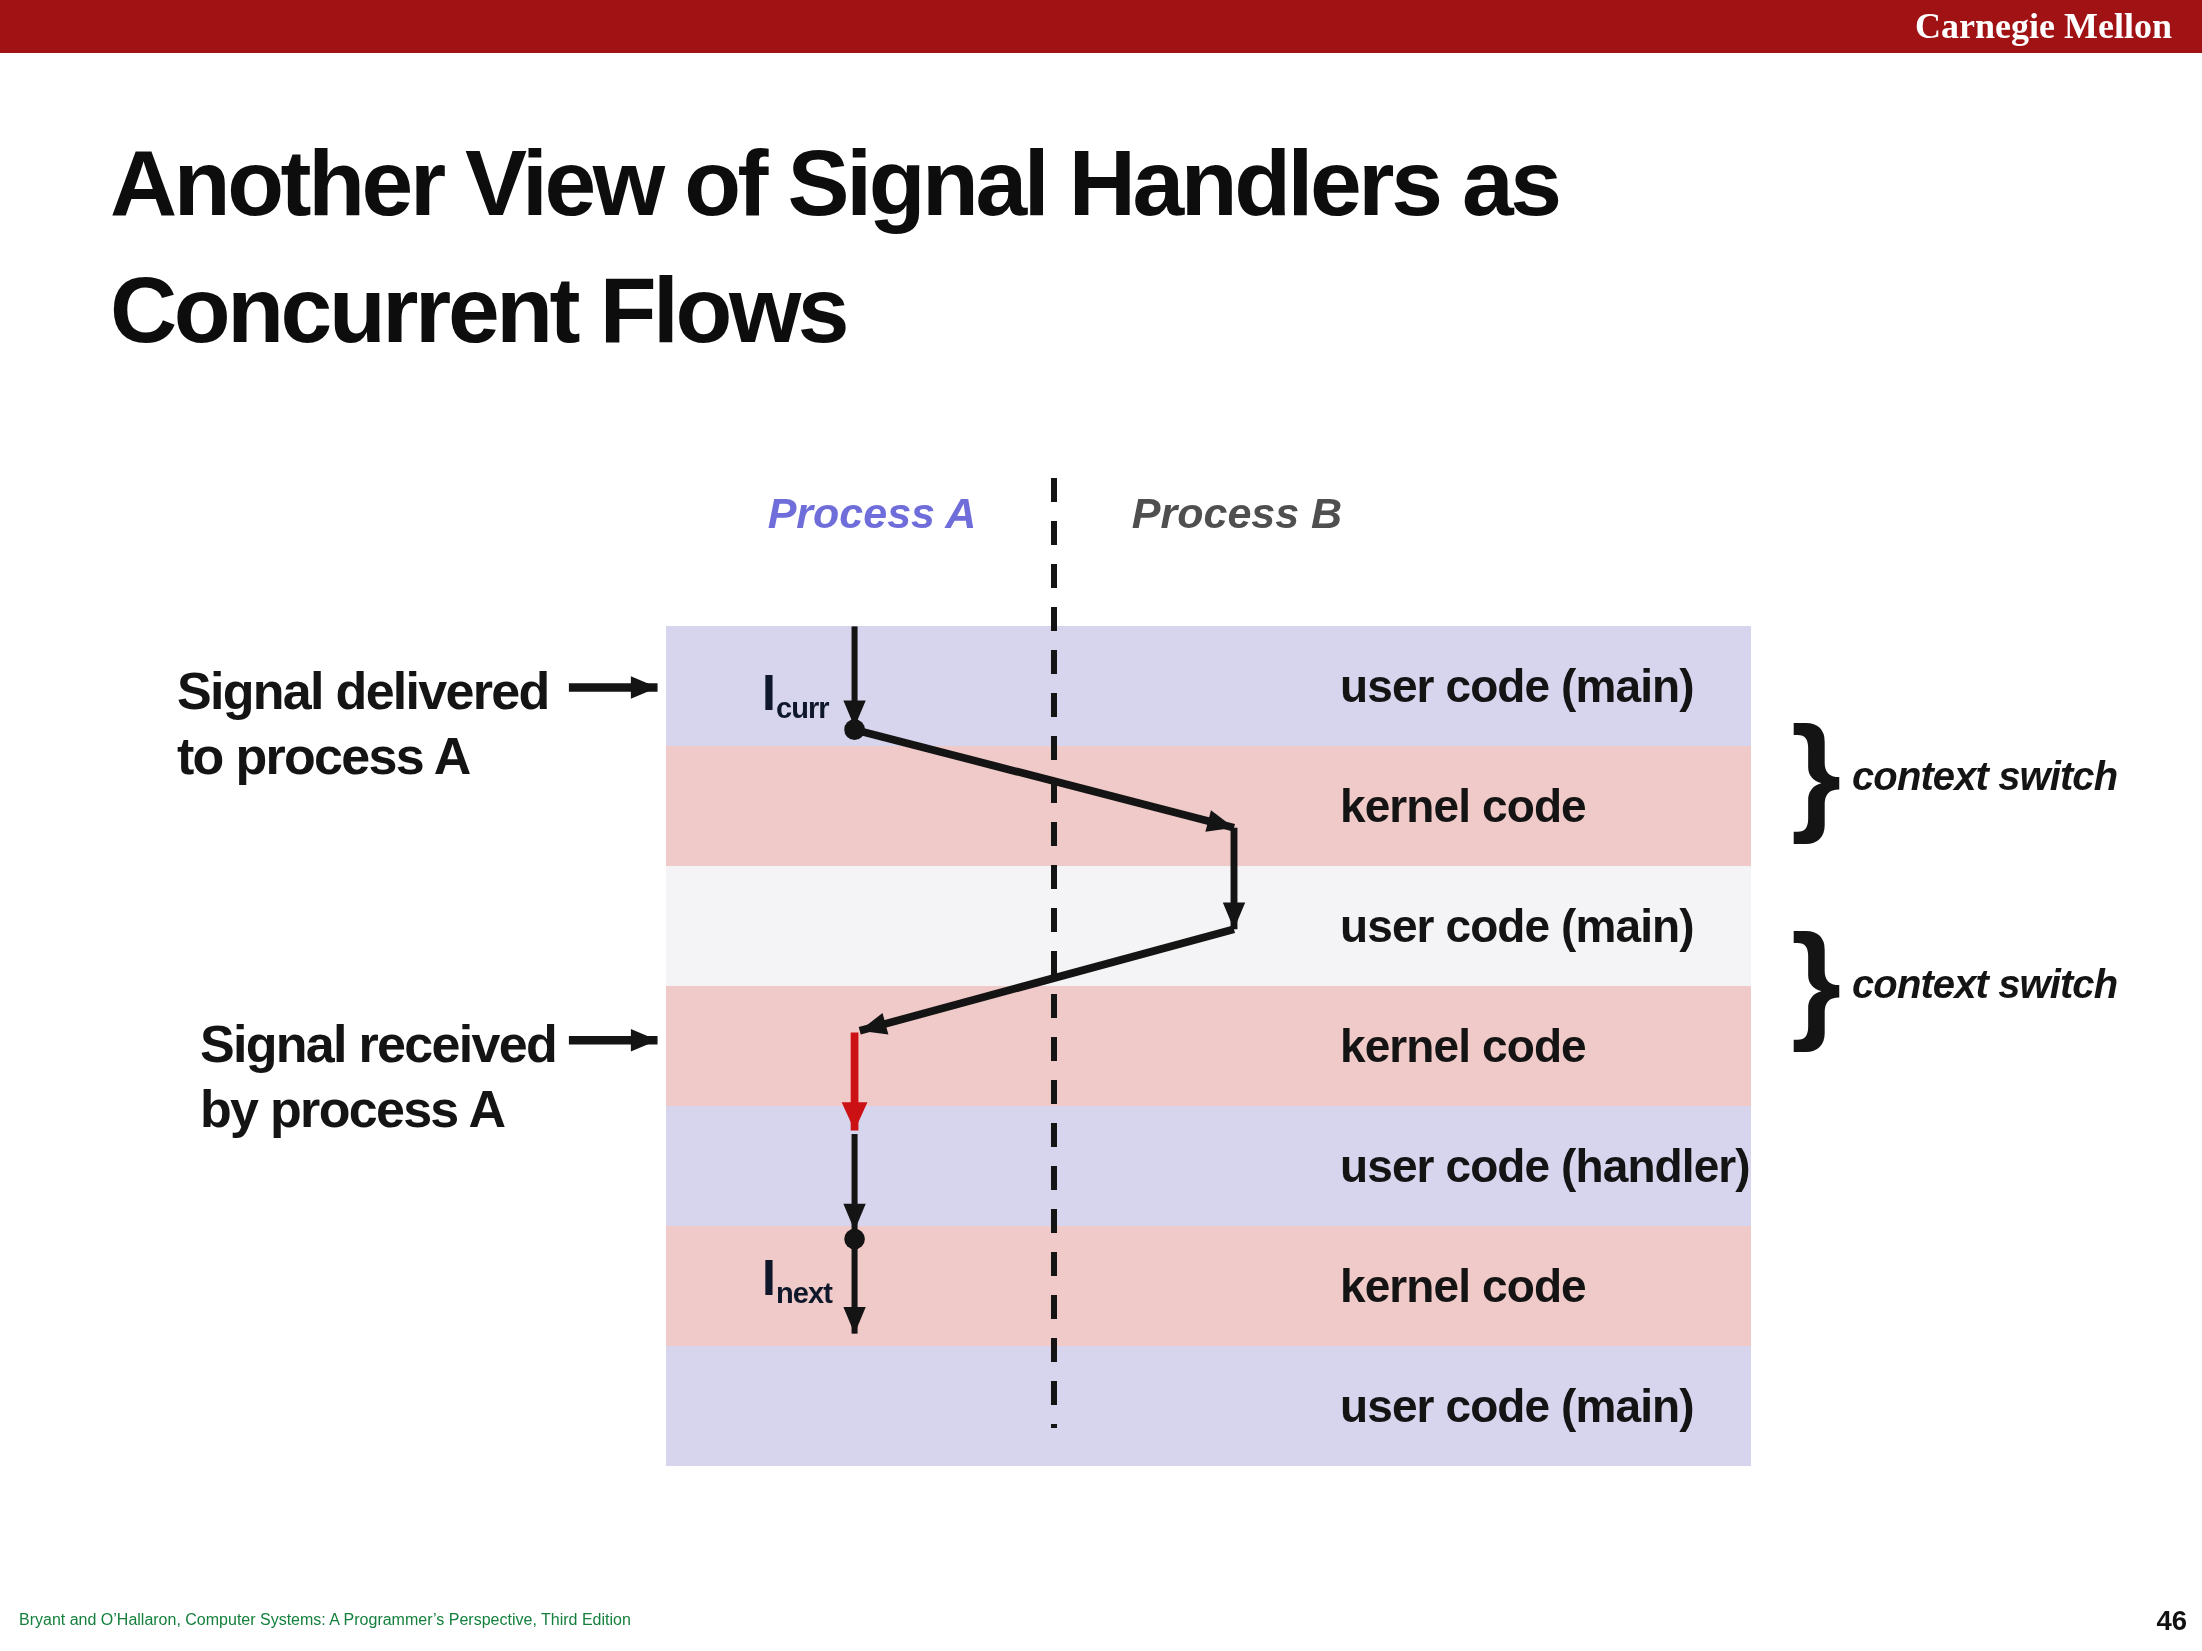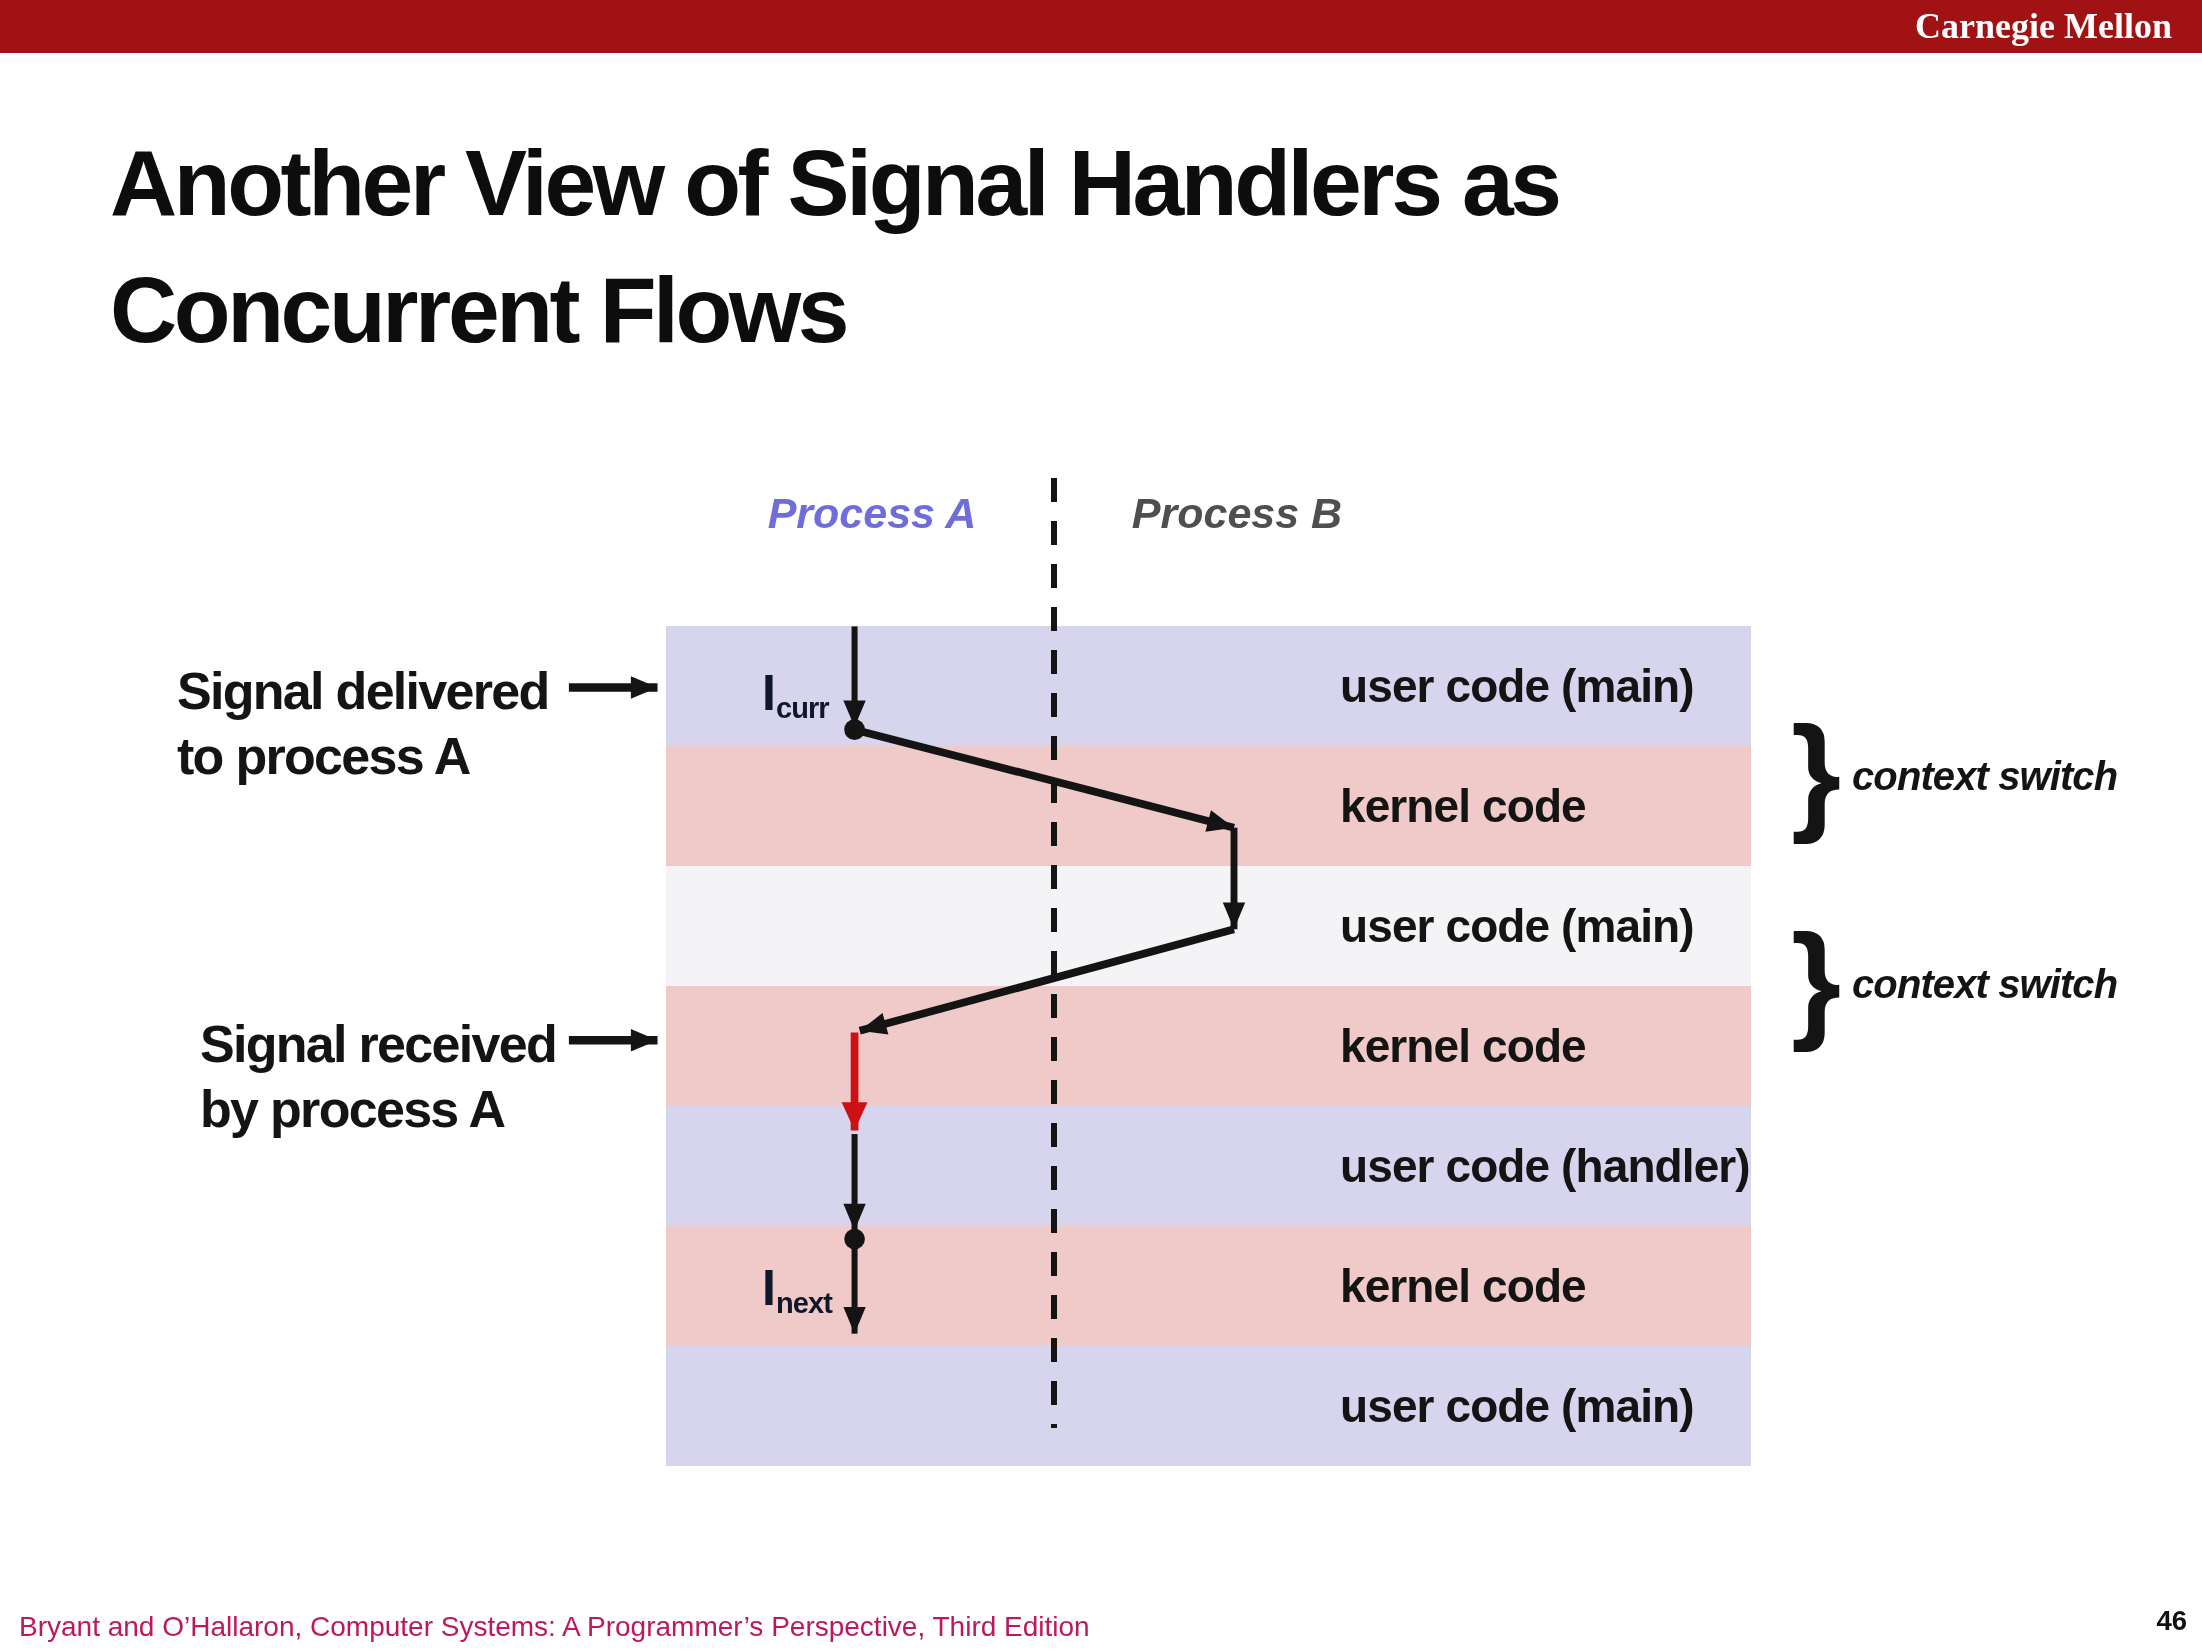--- a/index.html
+++ b/index.html
@@ -55,21 +55,21 @@
   .band-neutral{background:var(--c-neutral_band,#f4f3f5);}
   
   .flows{position:absolute;left:0;top:0;width:2203px;height:1652px;z-index:6;}
   
   .ilabel{
     position:absolute;font-weight:bold;font-size:50px;color:#0f172a;z-index:7;
     white-space:nowrap;
   }
   .ilabel sub{font-size:29px;vertical-align:-0.28em;letter-spacing:-0.9px;}
   .icurr{left:762px;top:664px;}
-  .inext{left:762px;top:1249px;margin-top:10px;}
+  .inext{left:762px;top:1249px;}
   
   .side-label{
     position:absolute;font-size:52px;font-weight:bold;letter-spacing:-1.7px;
     line-height:65px;color:#141414;white-space:nowrap;z-index:7;
   }
   .sig-delivered{left:177px;top:659px;}
   .sig-received{left:200px;top:1012px;}
   
   .brace{
     position:absolute;left:1791px;font-size:129px;line-height:103px;
@@ -78,21 +78,21 @@
   .brace-1{top:721px;}
   .brace-2{top:929px;}
   .ctx{
     position:absolute;left:1852px;font-size:40px;font-weight:bold;font-style:italic;
     letter-spacing:-0.9px;color:#141414;white-space:nowrap;z-index:7;
   }
   .ctx-1{top:754px;}
   .ctx-2{top:962px;}
   
   .citation{
-    position:absolute;left:19px;top:1611px;font-size:28px;color:#be185d;
+    position:absolute;left:19px;top:1611px;font-size:16px;color:#15803d;
     white-space:nowrap;
   }
   .pagenum{
     position:absolute;right:16px;top:1605px;font-size:27.5px;font-weight:bold;color:#111;
   }
 </style>
 </head>
 <body>
 
 <div class="topbar">

